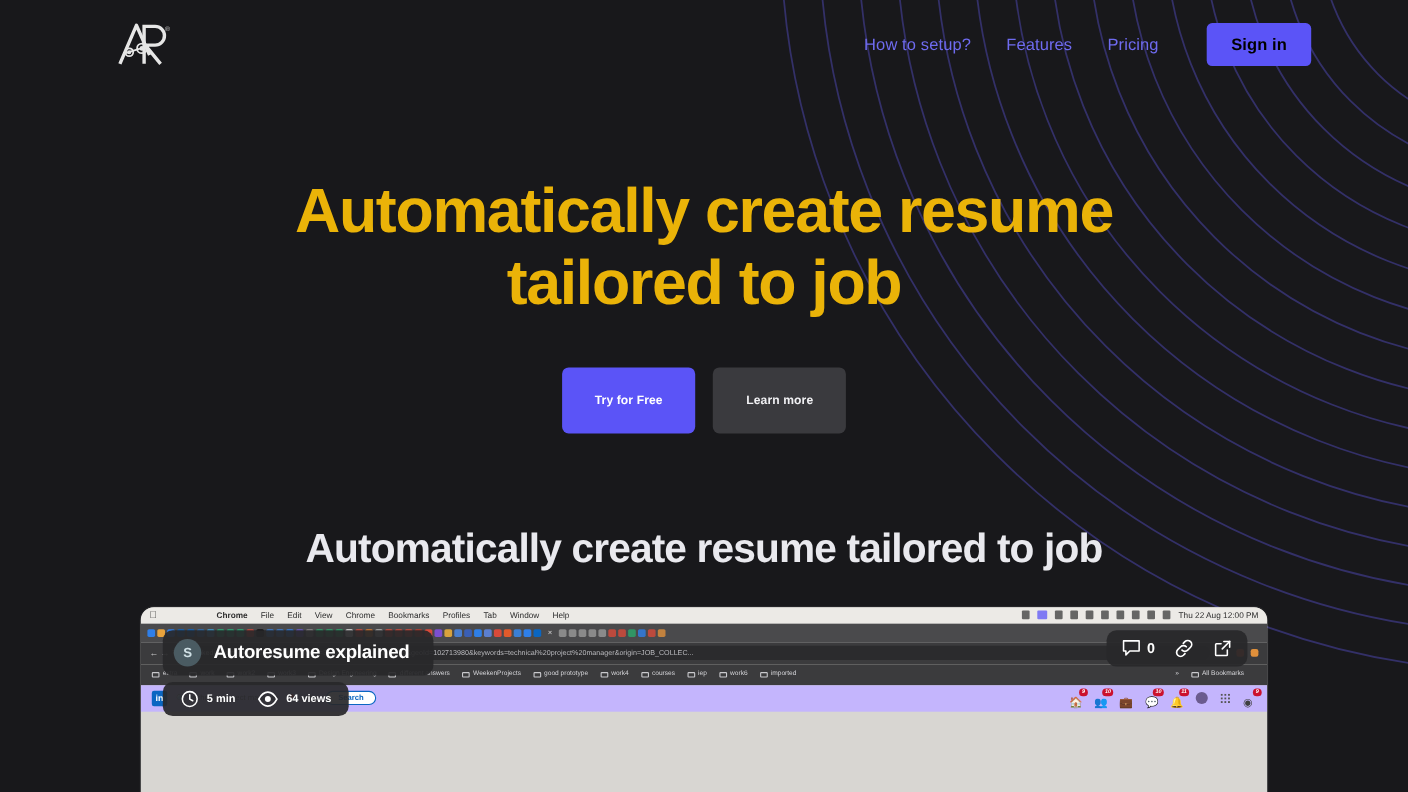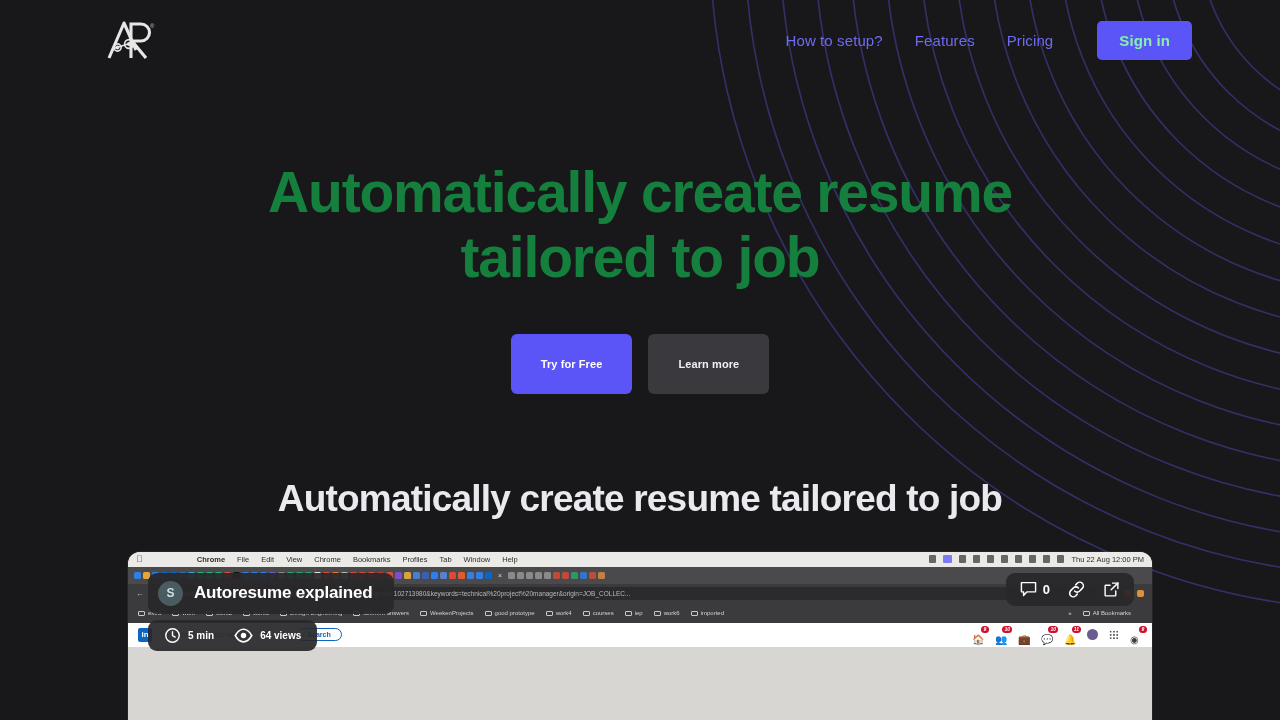--- a/index.html
+++ b/index.html
@@ -42,21 +42,21 @@
     color:#6f6bf0;
     text-decoration:none;
     padding:0 16px;
     white-space:nowrap;
     letter-spacing:.1px;
   }
   .nav-link:first-child{ padding-left:0; }
   .signin-btn{
     margin-left:28px;
     background:#5b54f7;
-    color:#86efac;
+    color:#000000;
     border:none;
     font-family:inherit;
     font-size:15px;
     font-weight:700;
     padding:11px 22px;
     border-radius:5px;
     cursor:pointer;
     letter-spacing:.1px;
   }
 
@@ -64,21 +64,21 @@
   .hero{
     position:relative; z-index:4;
     text-align:center;
     padding-top:80px;
   }
   .hero-title{
     font-size:57px;
     font-weight:700;
     line-height:1.14;
     letter-spacing:-1.2px;
-    color:#15803d;
+    color:#eab308;
     max-width:760px;
     margin:0 auto;
   }
   .hero-sub{
     margin:28px auto 0;
     max-width:760px;
     font-size:19px;
     line-height:1.58;
     color:#b4b4bc;
     font-weight:400;
@@ -198,21 +198,21 @@
   .bm-folder{
     width:7px; height:5.5px;
     border:.8px solid #c9c9cd;
     border-radius:1px;
   }
   .bm-spacer{ margin-left:auto; }
 
   
   .li-bar{
     height:24px;
-    background:#ffffff;
+    background:#c4b5fd;
     display:flex; align-items:center;
     padding:0 10px; gap:8px;
   }
   .li-logo{
     width:14px;height:14px;background:#0a66c2;color:#fff;
     font-size:8px;font-weight:700;
     display:flex;align-items:center;justify-content:center;
     border-radius:2px; flex:0 0 auto;
   }
   .li-field{

